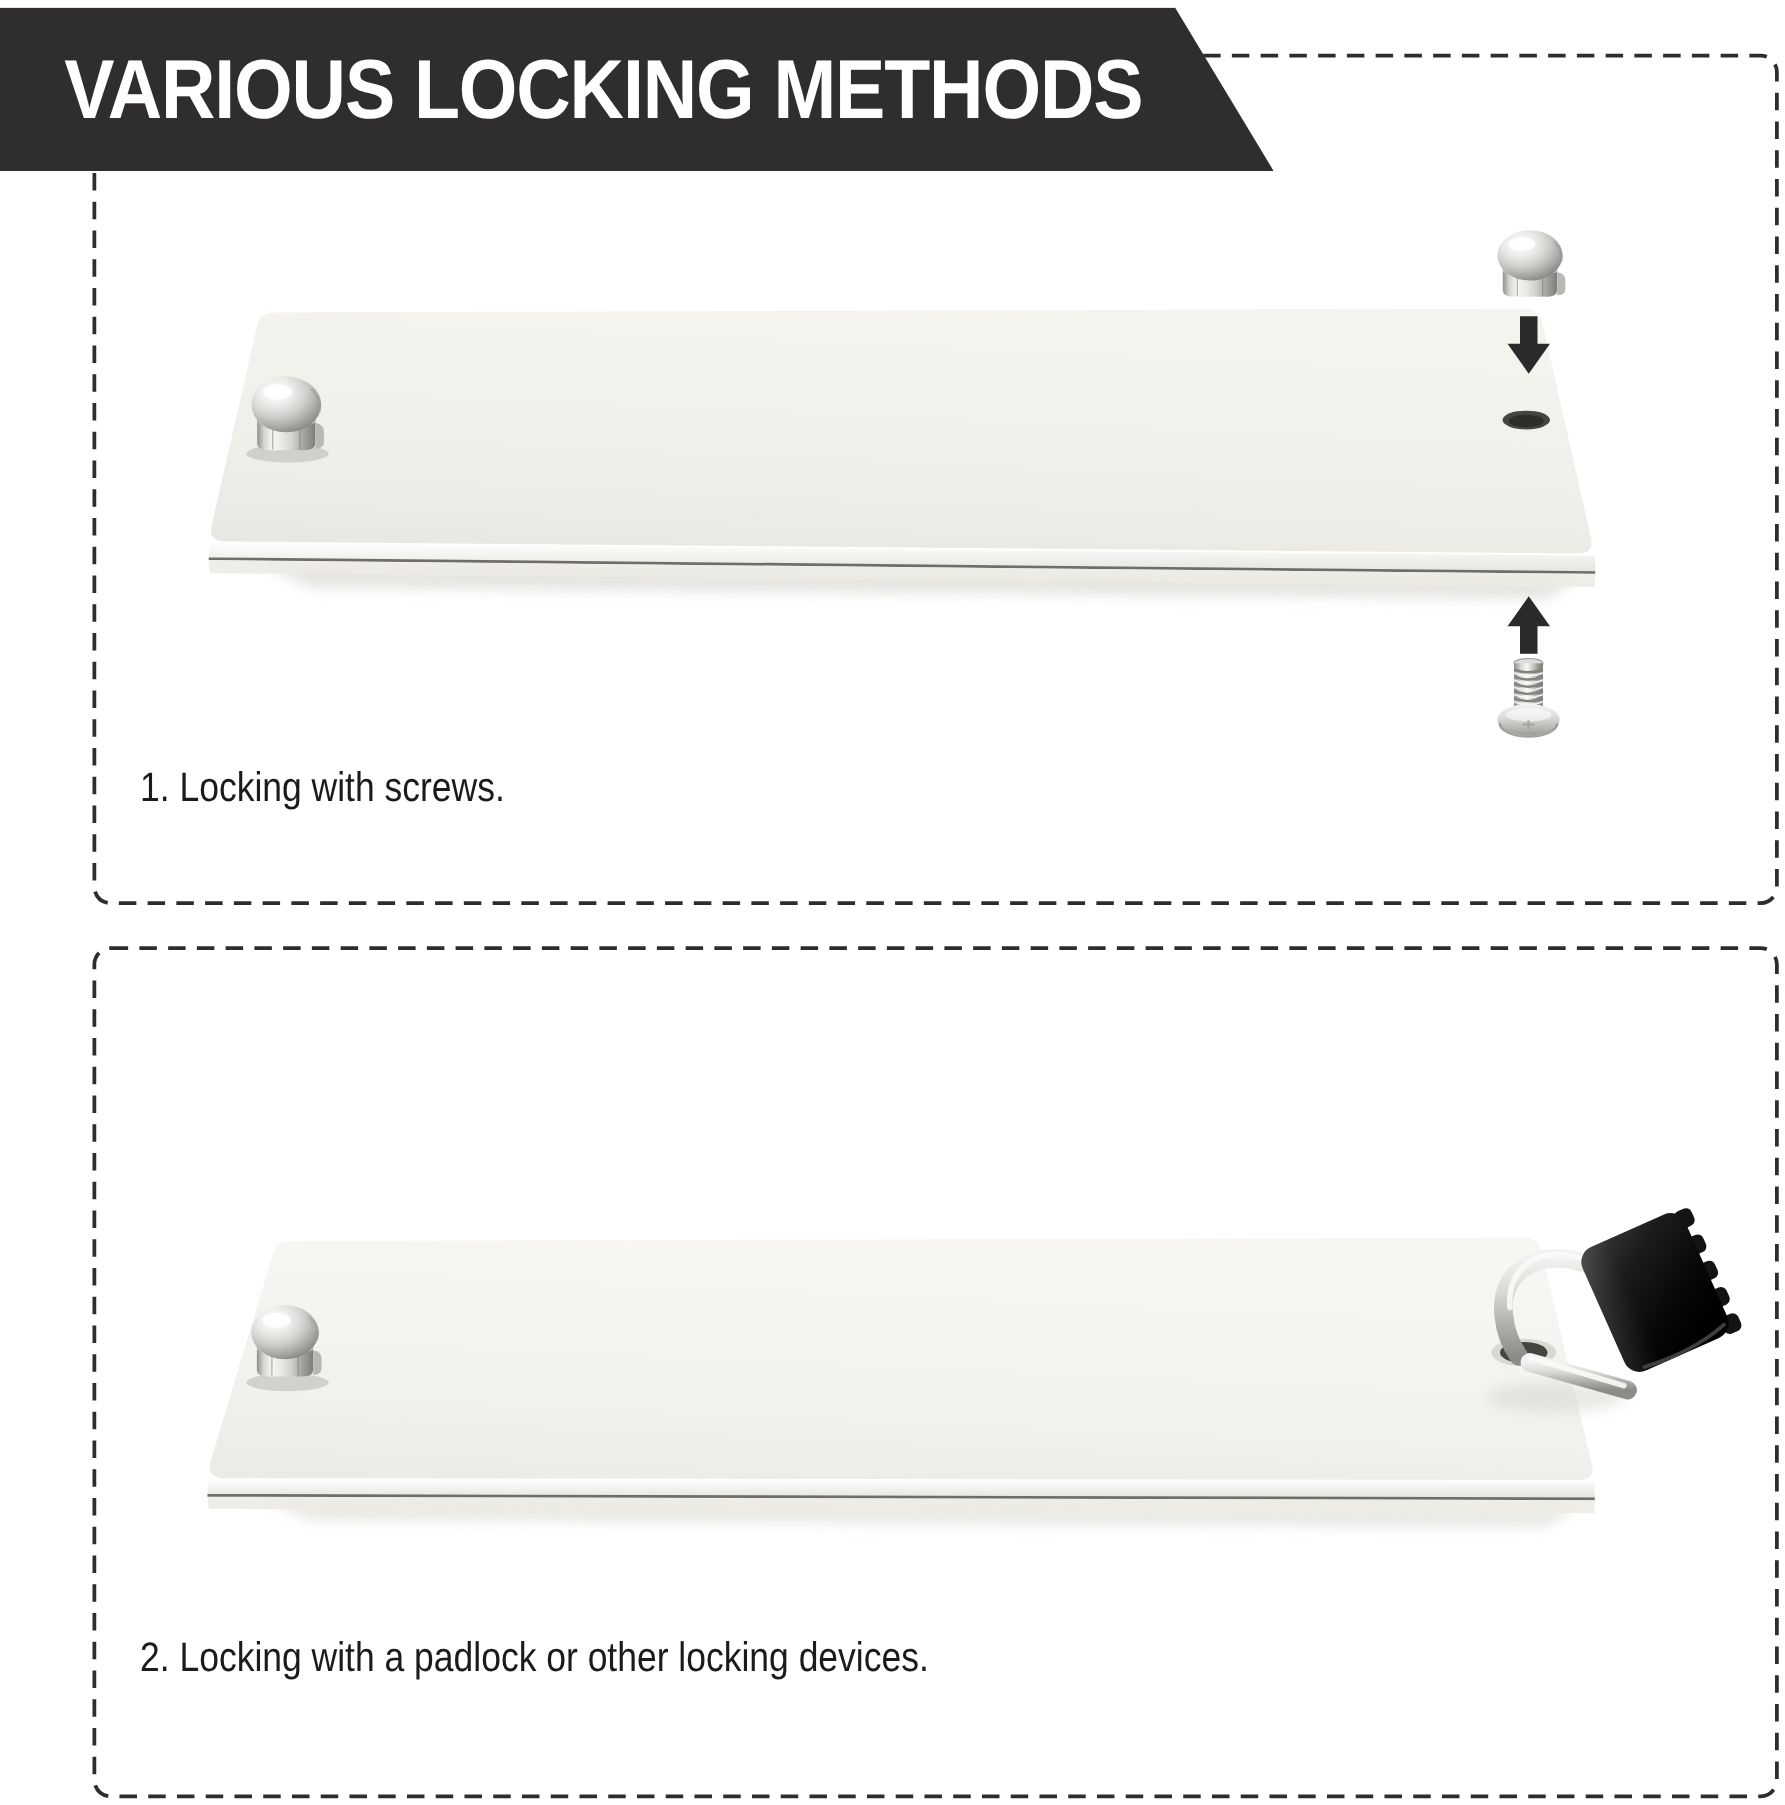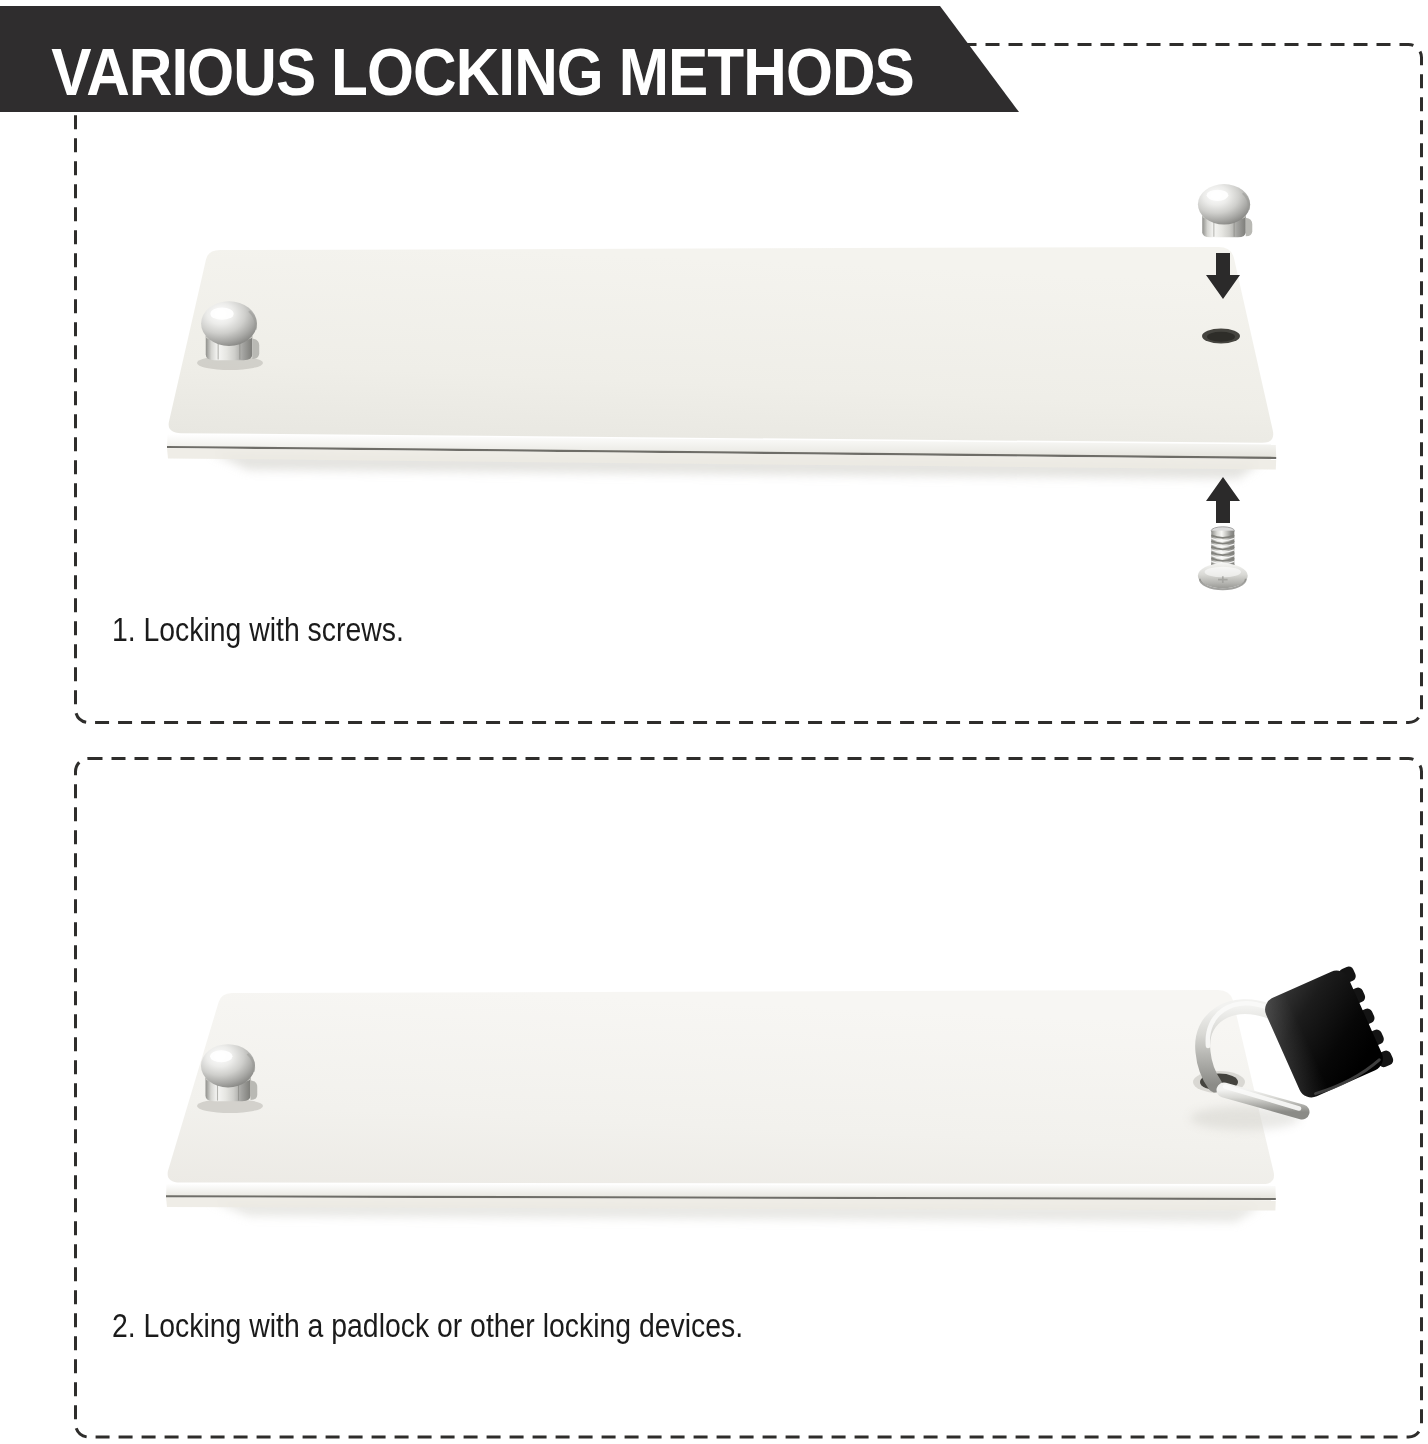--- a/index.html
+++ b/index.html
@@ -8,21 +8,21 @@
   }
   *{margin:0;padding:0;box-sizing:border-box;}
   html,body{width:1428px;height:1444px;}
   body{
     position:relative; width:1428px; height:1444px; overflow:hidden;
     background:var(--page-bg,#fff);
     font-family:"Liberation Sans", sans-serif;
   }
   .canvas-svg{position:absolute;left:0;top:0;z-index:1;}
   .banner{
-    position:absolute; left:0; top:6px; width:1019px; height:106px; z-index:3;
+    position:absolute; left:0; top:6px; width:1019px; height:131px; z-index:3;
     background:var(--banner-bg,#2f2d2e);
     clip-path:polygon(0 0, 92.25% 0, 100% 100%, 0 100%);
   }
   .banner-title{
     color:var(--banner-text,#fff);
     font-size:67px; font-weight:700; letter-spacing:-1px;
     line-height:131px; padding-left:57px; white-space:nowrap;
     transform:scaleX(0.9); transform-origin:0 50%;
   }
   .caption{

